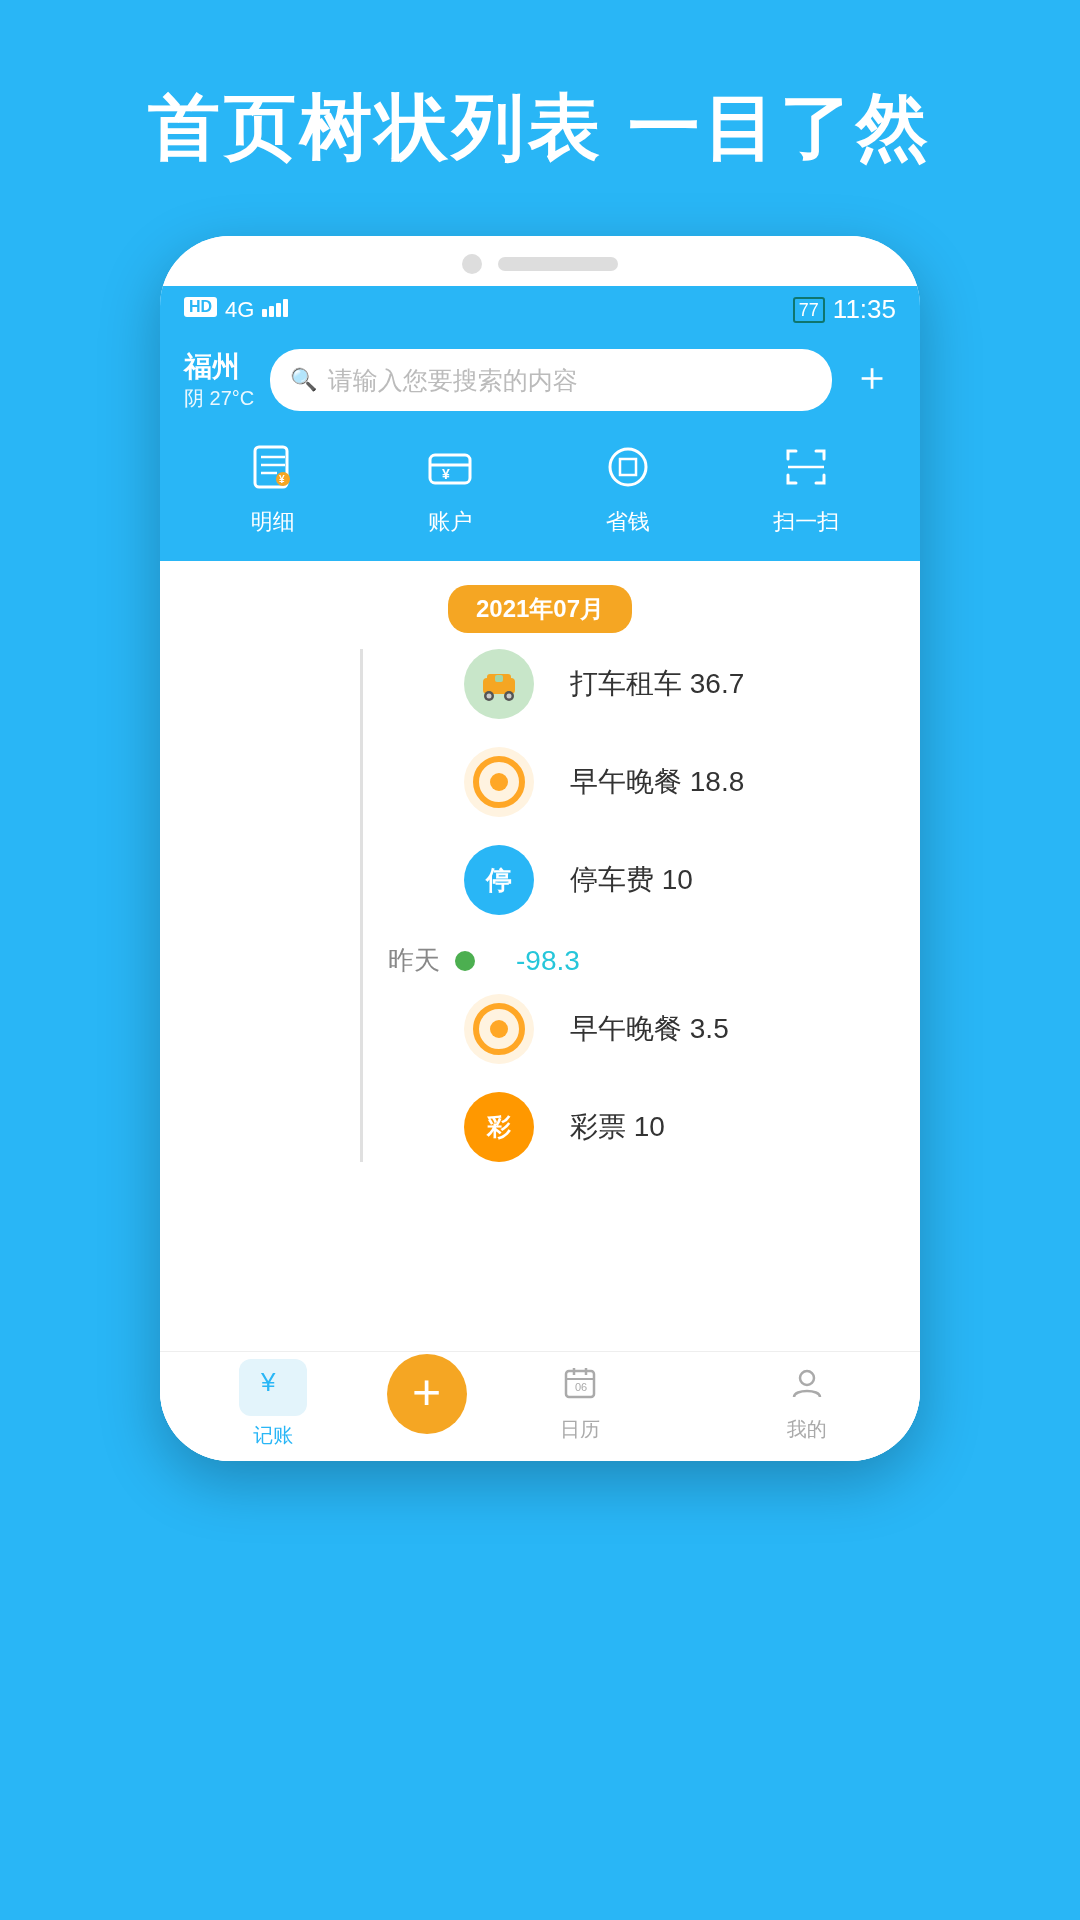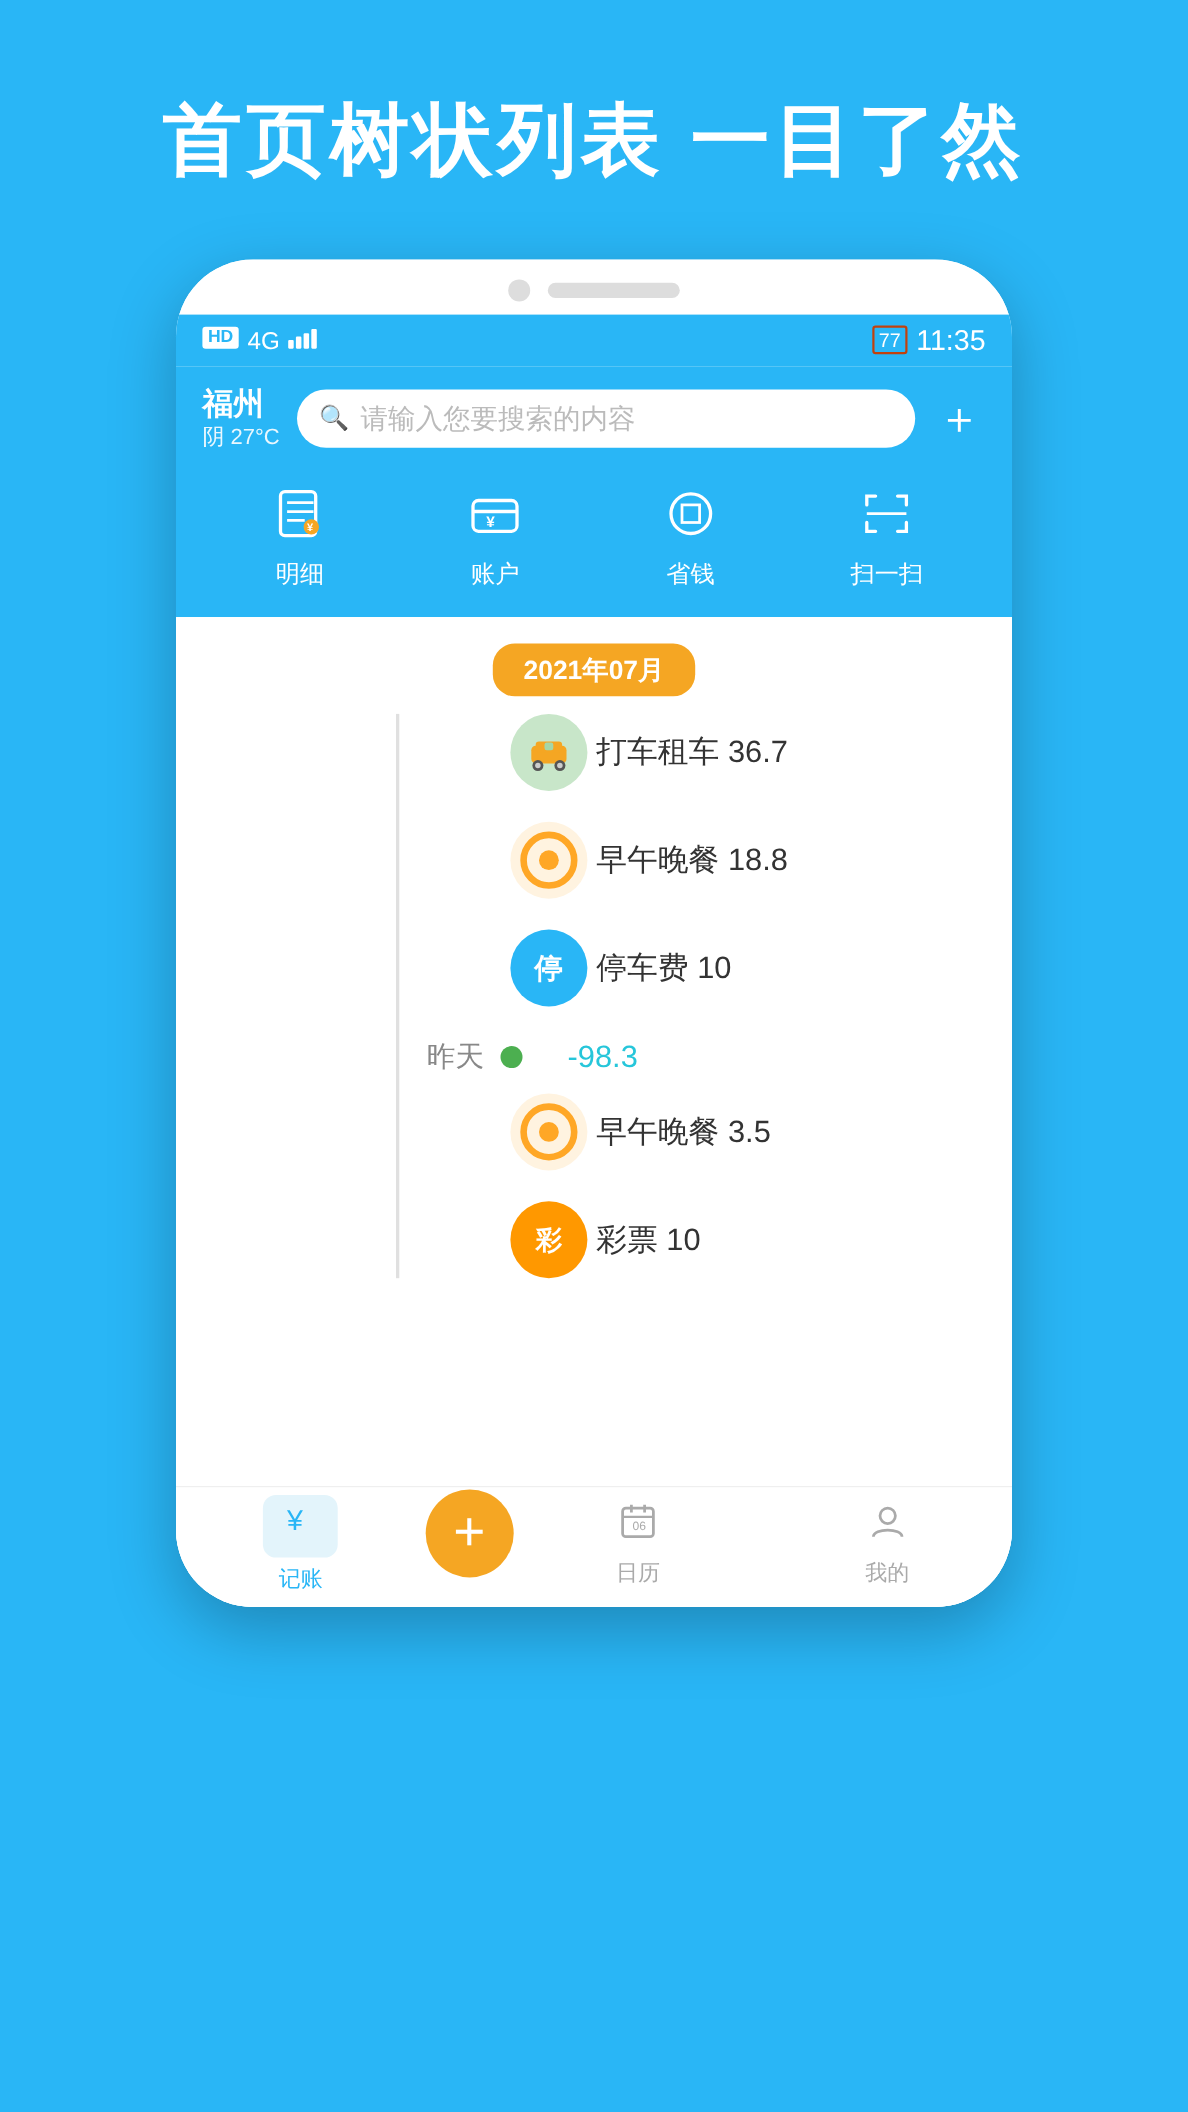--- a/index.html
+++ b/index.html
@@ -89,21 +89,20 @@
       border-radius: 1px;
     }
 
     
     .app-header {
       background: #29b6f6;
       padding: 16px 24px 20px 24px;
     }
     .header-top {
       display: flex;
-      align-items: center;
       gap: 16px;
       margin-bottom: 16px;
     }
     .location-info {
       color: white;
       line-height: 1.3;
     }
     .location-city {
       font-size: 28px;
       font-weight: bold;
@@ -270,21 +269,21 @@
     }
     .tx-icon-lottery {
       background: #ff9800;
       color: white;
       font-size: 22px;
       font-weight: bold;
     }
     .tx-label {
       font-size: 28px;
       color: #333;
-      margin-left: 8px;
+      margin-left: 36px;
     }
 
     
     .food-icon {
       width: 52px;
       height: 52px;
       border-radius: 50%;
       border: 6px solid #ffa726;
       position: relative;
       display: flex;
@@ -374,21 +373,21 @@
       <span>4G</span>
       <div class="signal-bars">
         <div class="signal-bar" style="height:8px;"></div>
         <div class="signal-bar" style="height:11px;"></div>
         <div class="signal-bar" style="height:14px;"></div>
         <div class="signal-bar" style="height:18px;"></div>
       </div>
     </div>
     <div class="status-right">
       <span style="font-size:20px;">
-        <span style="border:2px solid #c2410c;border-radius:3px;padding:1px 4px;font-size:18px;">77</span>
+        <span style="border:2px solid #0f766e;border-radius:3px;padding:1px 4px;font-size:18px;">77</span>
       </span>
       <span style="font-size:26px;font-weight:500;">11:35</span>
     </div>
   </div>
 
   <div class="app-header">
     <div class="header-top">
       <div class="location-info">
         <div class="location-city">福州</div>
         <div class="location-weather">阴 27°C</div>

